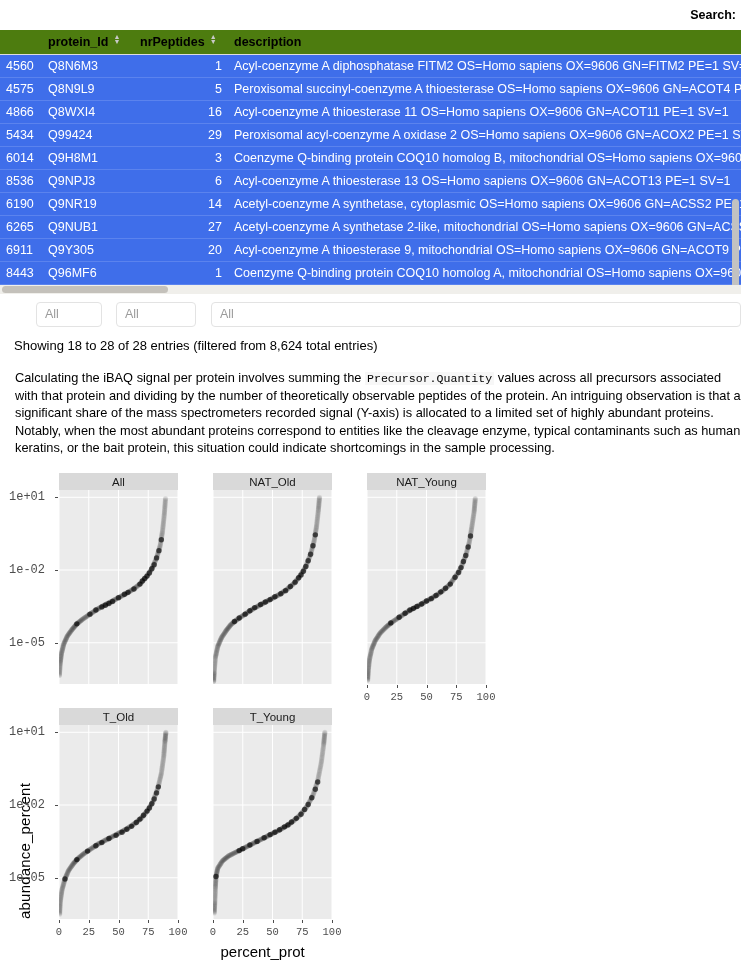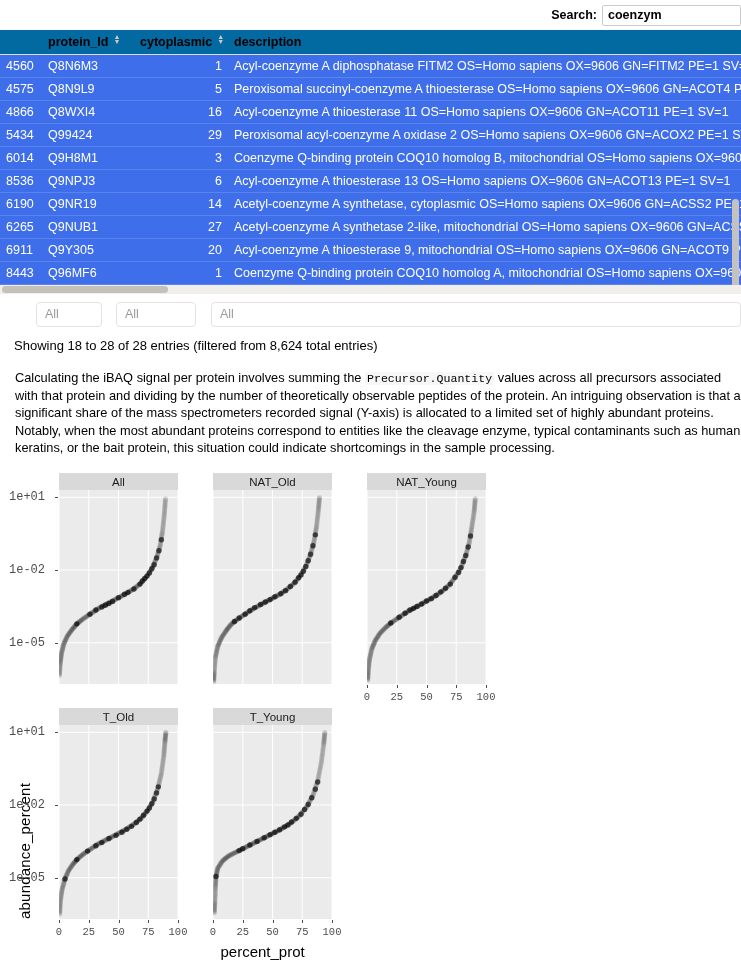--- a/index.html
+++ b/index.html
@@ -20,21 +20,21 @@
     width:139px;height:21px;box-sizing:border-box;
     border:1px solid #cccccc;border-radius:2px;
     padding:2px 5px;font-family:"Liberation Sans",sans-serif;
     font-size:12.5px;font-weight:bold;color:#000;background:#fff;outline:none;
   }
   
   .table-wrap{position:relative;width:741px;}
   table.dt{border-collapse:collapse;width:741px;table-layout:fixed;}
   table.dt thead th{
     font-size:12.5px;font-weight:bold;text-align:left;
-    padding:4px 6px 5px 6px;background:#0369a1;border-bottom:1px solid #dddddd;
+    padding:4px 6px 5px 6px;background:#4d7c0f;border-bottom:1px solid #dddddd;
     white-space:nowrap;position:relative;vertical-align:bottom;
   }
   th.c-idx{width:30px;}
   th.c-pid{width:80px;}
   th.c-np{width:82px;text-align:right;padding-right:14px;}
   th.c-desc{width:549px;}
   .sort-ic{
     display:inline-block;width:9px;margin-left:4px;
     line-height:0;vertical-align:2px;
   }
@@ -110,33 +110,32 @@
     position:absolute;font-family:"Liberation Mono",monospace;font-size:10.5px;
     color:#4d4d4d;text-align:center;
   }
   .xtm{position:absolute;width:1px;height:3px;background:#4d4d4d;}
 </style>
 </head>
 <body>
 
 <div class="search-row">
   <span class="search-label">Search:</span>
-  <input class="search-input" value="coenzym" style="">
 </div>
 
 <div class="table-wrap">
   <table class="dt">
     <thead>
       <tr>
         <th class="c-idx"></th>
         <th class="c-pid">
           <span>protein_Id</span><span class="sort-ic"><i>▲</i><i>▼</i></span>
         </th>
         <th class="c-np">
-          <span>cytoplasmic</span><span class="sort-ic"><i>▲</i><i>▼</i></span>
+          <span>nrPeptides</span><span class="sort-ic"><i>▲</i><i>▼</i></span>
         </th>
         <th class="c-desc">
           <span>description</span>
         </th>
       </tr>
     </thead>
     <tbody id="tbody">
         <tr>
           <td class="c-idx">4560</td>
           <td class="c-pid">Q8N6M3</td>

